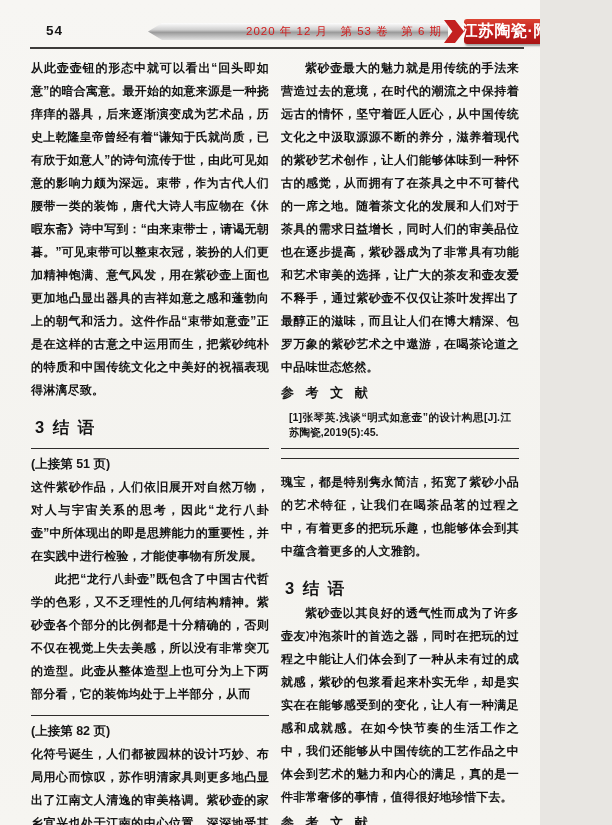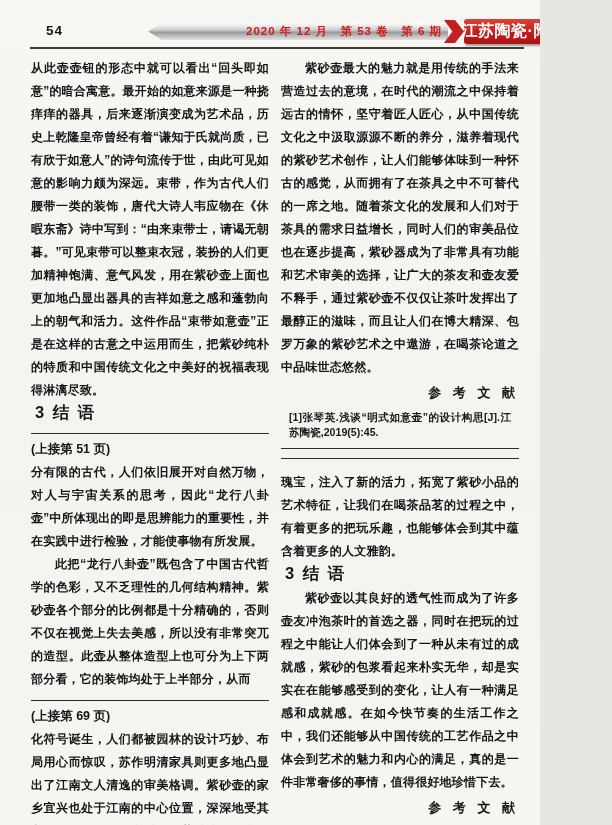--- a/index.html
+++ b/index.html
@@ -5,41 +5,41 @@
   html,body{margin:0;padding:0;}
   body{width:612px;height:825px;background:#e8e6e2;font-family:"Liberation Sans",sans-serif;}
   .page{position:relative;width:540px;height:825px;background:linear-gradient(180deg,#f7f6f3 0%,#f4f3ef 60%,#f6f5f1 100%);overflow:hidden;color:#161616;}
 
   
   .page-num{position:absolute;left:46px;top:23px;font-size:13.5px;font-weight:800;letter-spacing:1px;}
   .banner-strip{position:absolute;left:148px;top:23px;width:300px;height:17px;
     background:linear-gradient(180deg,#fdfdfd 0%,#cfcfcf 40%,#9a9a9a 55%,#e2e2e2 100%);
     clip-path:polygon(0 50%,14px 0,100% 0,100% 100%,14px 100%);
     display:flex;align-items:center;justify-content:flex-end;padding-right:6px;box-sizing:border-box;}
-  .banner-strip span{font-size:11.5px;font-weight:700;color:#cf1d1d;letter-spacing:1px;white-space:nowrap;}
+  .banner-strip span{font-size:11.5px;font-weight:400;color:#cf1d1d;letter-spacing:1px;white-space:nowrap;}
   .banner-arrow{position:absolute;left:444px;top:20px;width:20px;height:23px;background:#c32020;
     clip-path:polygon(0 0,55% 0,100% 50%,55% 100%,0 100%,42% 50%);}
   .journal-badge{position:absolute;left:464px;top:19px;width:133px;height:25px;
     background:linear-gradient(180deg,#dc4433 0%,#c11d1d 55%,#a81414 100%);
     border-radius:3px 9px 9px 3px;display:flex;align-items:center;justify-content:center;
     box-shadow:1px 2px 2px rgba(0,0,0,0.35);}
   .journal-badge span{color:#ffffff;font-size:16px;font-weight:800;letter-spacing:0.5px;white-space:nowrap;}
   .header-rule{position:absolute;left:30px;right:16px;top:47px;height:2px;background:#3d3b3a;}
 
   
   .content{position:absolute;top:57px;left:31px;right:21px;display:flex;gap:12px;}
   .col{flex:1;min-width:0;}
 
   .para{font-size:12px;line-height:23px;text-align:justify;font-weight:600;
     letter-spacing:0.2px;margin:0;color:#141414;text-justify:inter-character;}
   .indent{text-indent:2em;}
-  .sec-head{font-size:16.5px;font-weight:800;margin:0 0 2px 4px;letter-spacing:2px;}
+  .sec-head{font-size:16.5px;font-weight:800;margin:15px 0 2px 4px;letter-spacing:2px;}
   .divider{border:none;border-top:1.6px solid #2e2c2b;margin:9px 0 7px 0;}
   .cont-label{font-size:12.5px;font-weight:800;margin:1px 0 3px 0;}
-  .ref-head{text-align:right;font-size:13px;font-weight:800;letter-spacing:4px;margin:5px 0 2px 0;}
+  .ref-head{text-align:left;font-size:13px;font-weight:800;letter-spacing:4px;margin:5px 0 2px 0;}
   .ref{font-size:10.6px;line-height:14.6px;font-weight:600;text-align:justify;margin:8px;color:#181818;}
   .gap-top{margin-top:12px;}
 </style>
 </head>
 <body>
 
 <div class="page">
 
   <div class="page-num">54</div>
   <div class="banner-strip">
@@ -54,40 +54,40 @@
   <div class="content">
 
     <div class="col">
       <div>
         <p class="para">从此壶壶钮的形态中就可以看出“回头即如意”的暗合寓意。最开始的如意来源是一种挠痒痒的器具，后来逐渐演变成为艺术品，历史上乾隆皇帝曾经有着“谦知于氏就尚质，已有欣于如意人”的诗句流传于世，由此可见如意的影响力颇为深远。束带，作为古代人们腰带一类的装饰，唐代大诗人韦应物在《休暇东斋》诗中写到：“由来束带士，请谒无朝暮。”可见束带可以整束衣冠，装扮的人们更加精神饱满、意气风发，用在紫砂壶上面也更加地凸显出器具的吉祥如意之感和蓬勃向上的朝气和活力。这件作品“束带如意壶”正是在这样的古意之中运用而生，把紫砂纯朴的特质和中国传统文化之中美好的祝福表现得淋漓尽致。</p>
         <div class="sec-head">3  结  语</div>
       </div>
       <hr class="divider">
       <div>
         <div class="cont-label">(上接第 51 页)</div>
-        <p class="para">分有限的古代，人们依旧展开对自然万物，对人与宇宙关系的思考，因此“龙行八卦壶”中所体现出的即是思辨能力的重要性，并在实践中进行检验，才能使事物有所发展。</p>
+        <p class="para">这件紫砂作品，人们依旧展开对自然万物，对人与宇宙关系的思考，因此“龙行八卦壶”中所体现出的即是思辨能力的重要性，并在实践中进行检验，才能使事物有所发展。</p>
         <p class="para indent">此把“龙行八卦壶”既包含了中国古代哲学的色彩，又不乏理性的几何结构精神。紫砂壶各个部分的比例都是十分精确的，否则不仅在视觉上失去美感，所以没有非常突兀的造型。此壶从整体造型上也可分为上下两部分看，它的装饰均处于上半部分，从而</p>
       </div>
       <hr class="divider">
       <div>
-        <div class="cont-label">(上接第 69 页)</div>
+        <div class="cont-label">(上接第 82 页)</div>
         <p class="para">化符号诞生，人们都被园林的设计巧妙、布局用心而惊叹，苏作明清家具则更多地凸显出了江南文人清逸的审美格调。紫砂壶的家乡宜兴也处于江南的中心位置，深深地受其文化氛围的影响，所以明代紫砂小品更多的也是为了配合家具和整个环境的设计，所以没有非常突兀的造型，都是特别隽永简洁，但是内心的情绪却是深远幽思。正是在这样的环境之中，江南的书法、诗歌、绘画、建筑等等艺术形式都呈现出蓬勃的发展，形成了影响全国的局面，宜兴的紫砂艺人也长期浸淫其中，创作了许多经典作品，直到今天依然广受欢迎，不断地被临摹和传承。这件紫砂作品“清逸深幽”就是在传统的基础之上进行创新的，清逸二字从器型的整体外观来体现，深幽则是突出了壶身凹凸不平的筋纹。二者的结合让此壶从单纯的小品壶升华而成为了一件工艺精湛、内涵丰富的艺术品，摆脱了绝大多数彷袭明代艺术特点的人文</p>
       </div>
     </div>
 
     <div class="col">
       <div>
         <p class="para indent">紫砂壶最大的魅力就是用传统的手法来营造过去的意境，在时代的潮流之中保持着远古的情怀，坚守着匠人匠心，从中国传统文化之中汲取源源不断的养分，滋养着现代的紫砂艺术创作，让人们能够体味到一种怀古的感觉，从而拥有了在茶具之中不可替代的一席之地。随着茶文化的发展和人们对于茶具的需求日益增长，同时人们的审美品位也在逐步提高，紫砂器成为了非常具有功能和艺术审美的选择，让广大的茶友和壶友爱不释手，通过紫砂壶不仅仅让茶叶发挥出了最醇正的滋味，而且让人们在博大精深、包罗万象的紫砂艺术之中遨游，在喝茶论道之中品味世态悠然。</p>
         <div class="ref-head">参  考  文  献</div>
         <p class="ref">[1]张琴英.浅谈“明式如意壶”的设计构思[J].江苏陶瓷,2019(5):45.</p>
       </div>
       <hr class="divider">
       <hr class="divider">
       <div class="gap-top">
-        <p class="para">瑰宝，注入了新的活力，拓宽了紫砂小品的艺术特征，让我们在喝茶品茗的过程之中，有着更多的把玩乐趣，也能够体会到其中蕴含着更多的人文雅韵。</p>
+        <p class="para">瑰宝，都是特别隽永简洁，拓宽了紫砂小品的艺术特征，让我们在喝茶品茗的过程之中，有着更多的把玩乐趣，也能够体会到其中蕴含着更多的人文雅韵。</p>
         <div class="sec-head">3  结  语</div>
         <p class="para indent">紫砂壶以其良好的透气性而成为了许多壶友冲泡茶叶的首选之器，同时在把玩的过程之中能让人们体会到了一种从未有过的成就感，紫砂的包浆看起来朴实无华，却是实实在在能够感受到的变化，让人有一种满足感和成就感。在如今快节奏的生活工作之中，我们还能够从中国传统的工艺作品之中体会到艺术的魅力和内心的满足，真的是一件非常奢侈的事情，值得很好地珍惜下去。</p>
         <div class="ref-head">参  考  文  献</div>
         <p class="ref">[1]顾婷.从“擎云玉柱”对壶看紫砂壶艺术中的情感表现[J].江苏陶瓷,2006(S1):14-15.</p>
       </div>
     </div>
 
   </div>
 </div>
 

